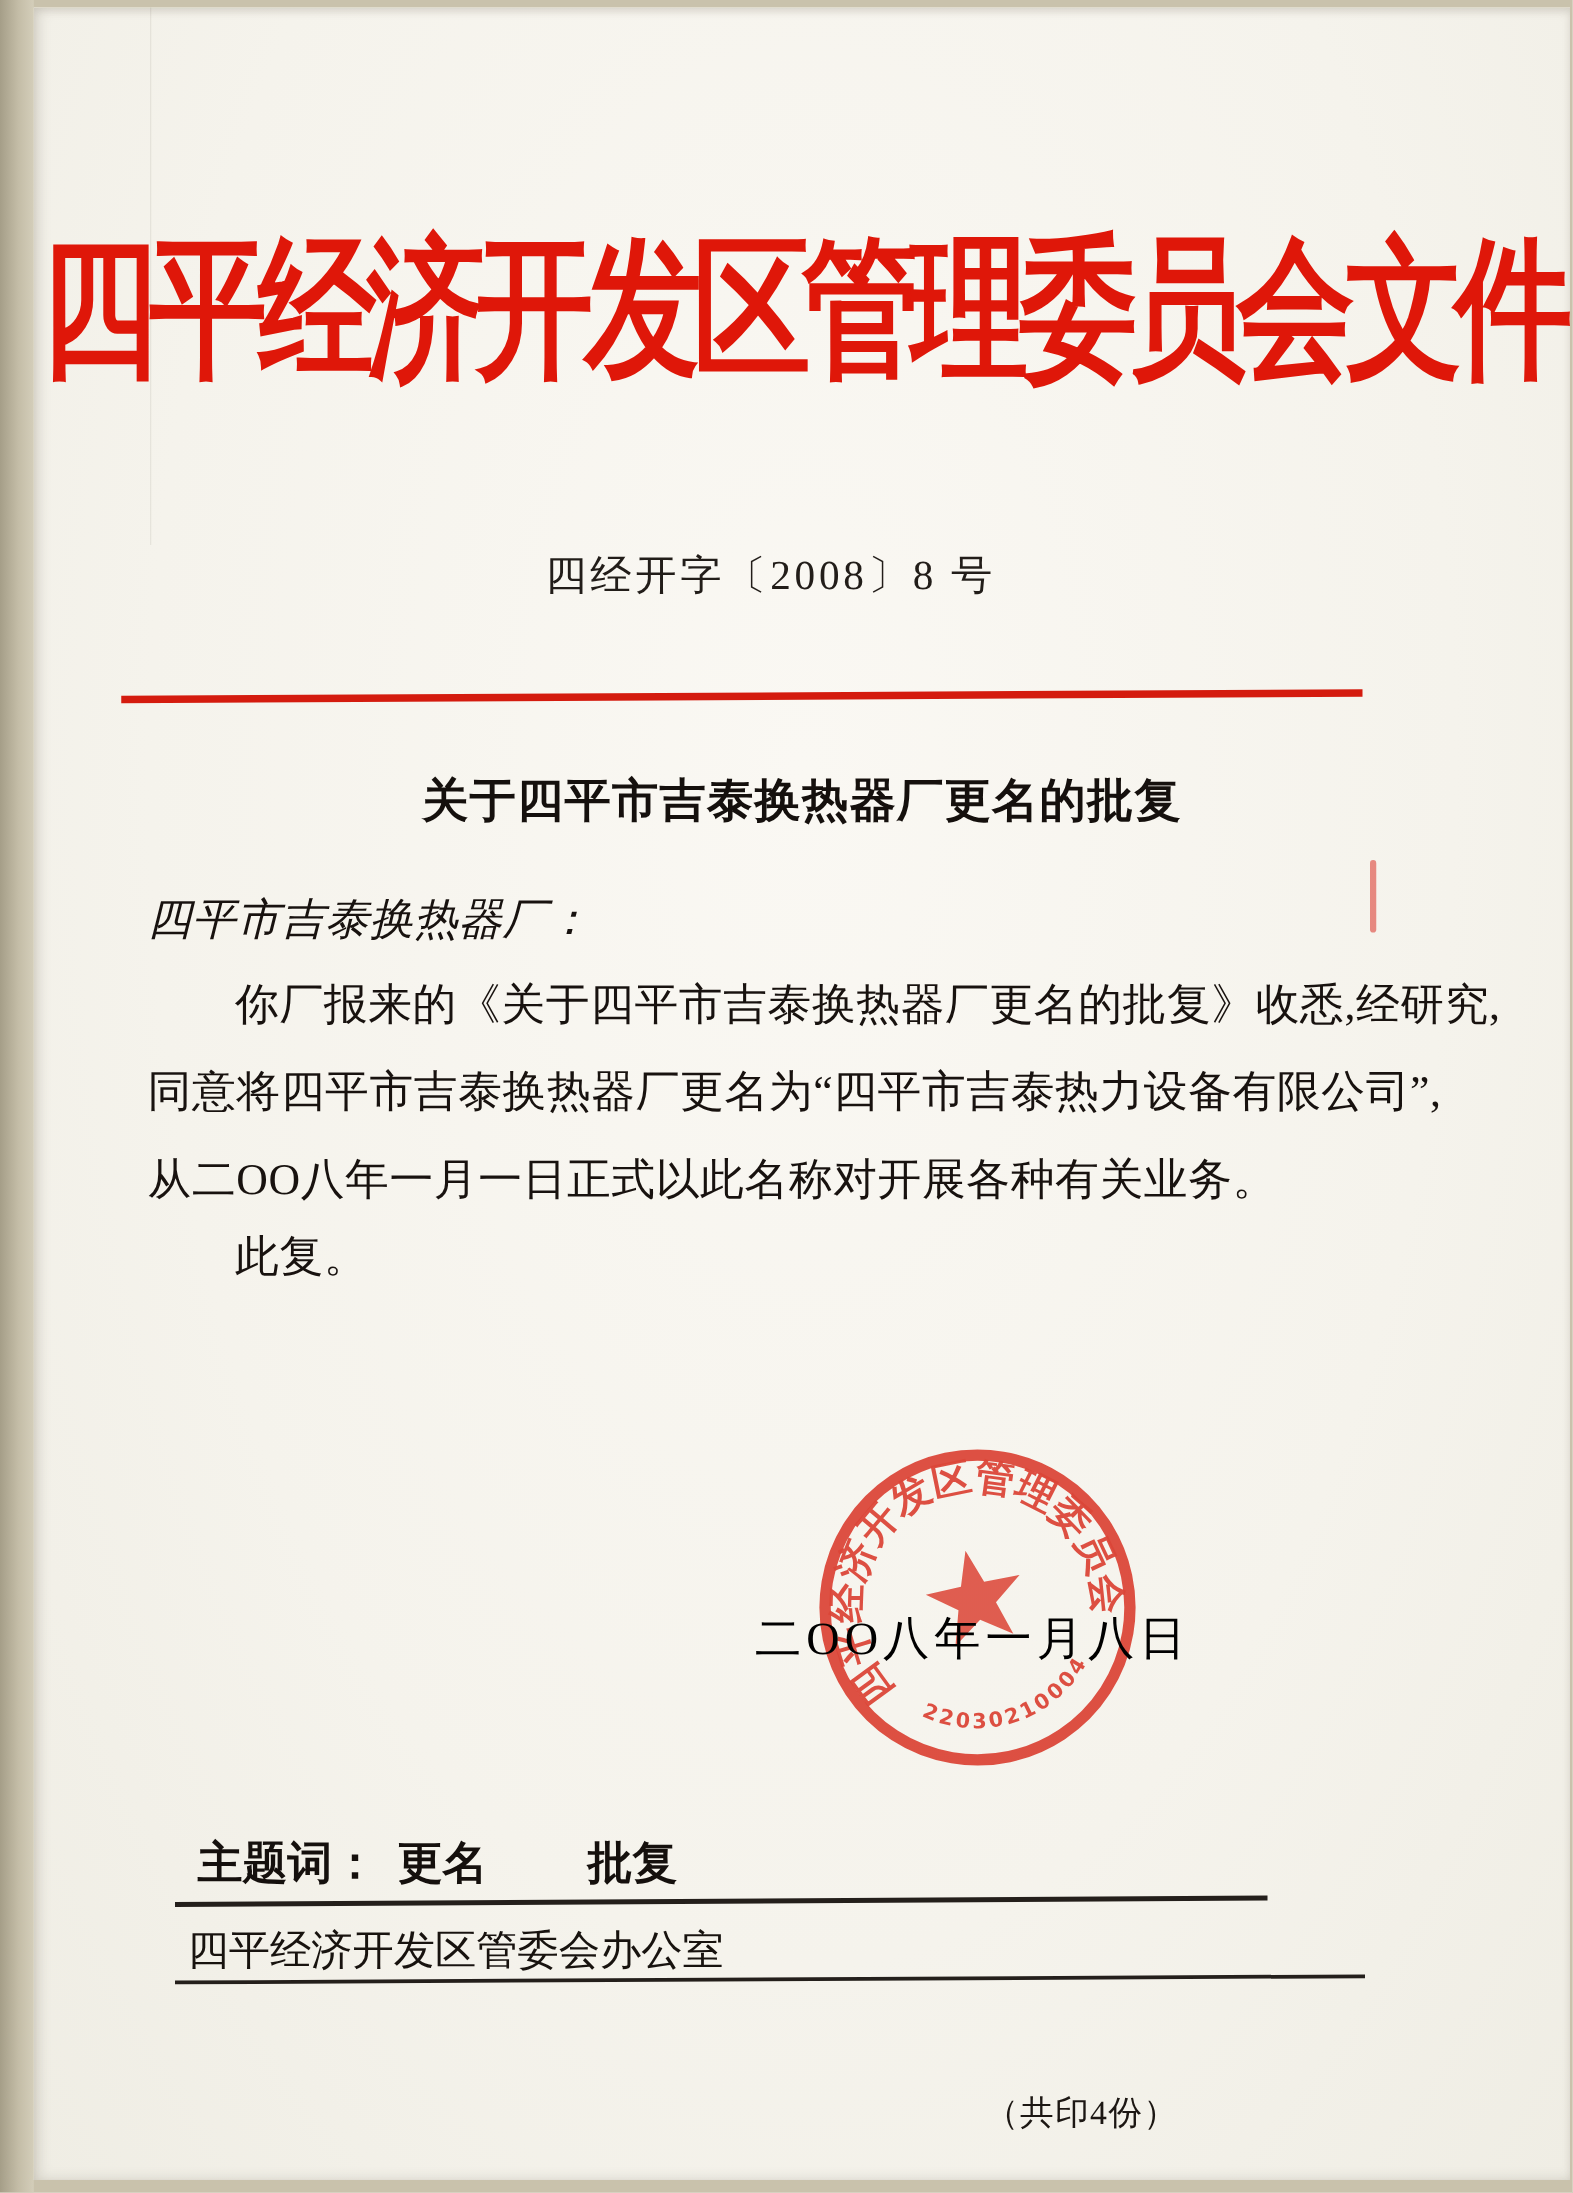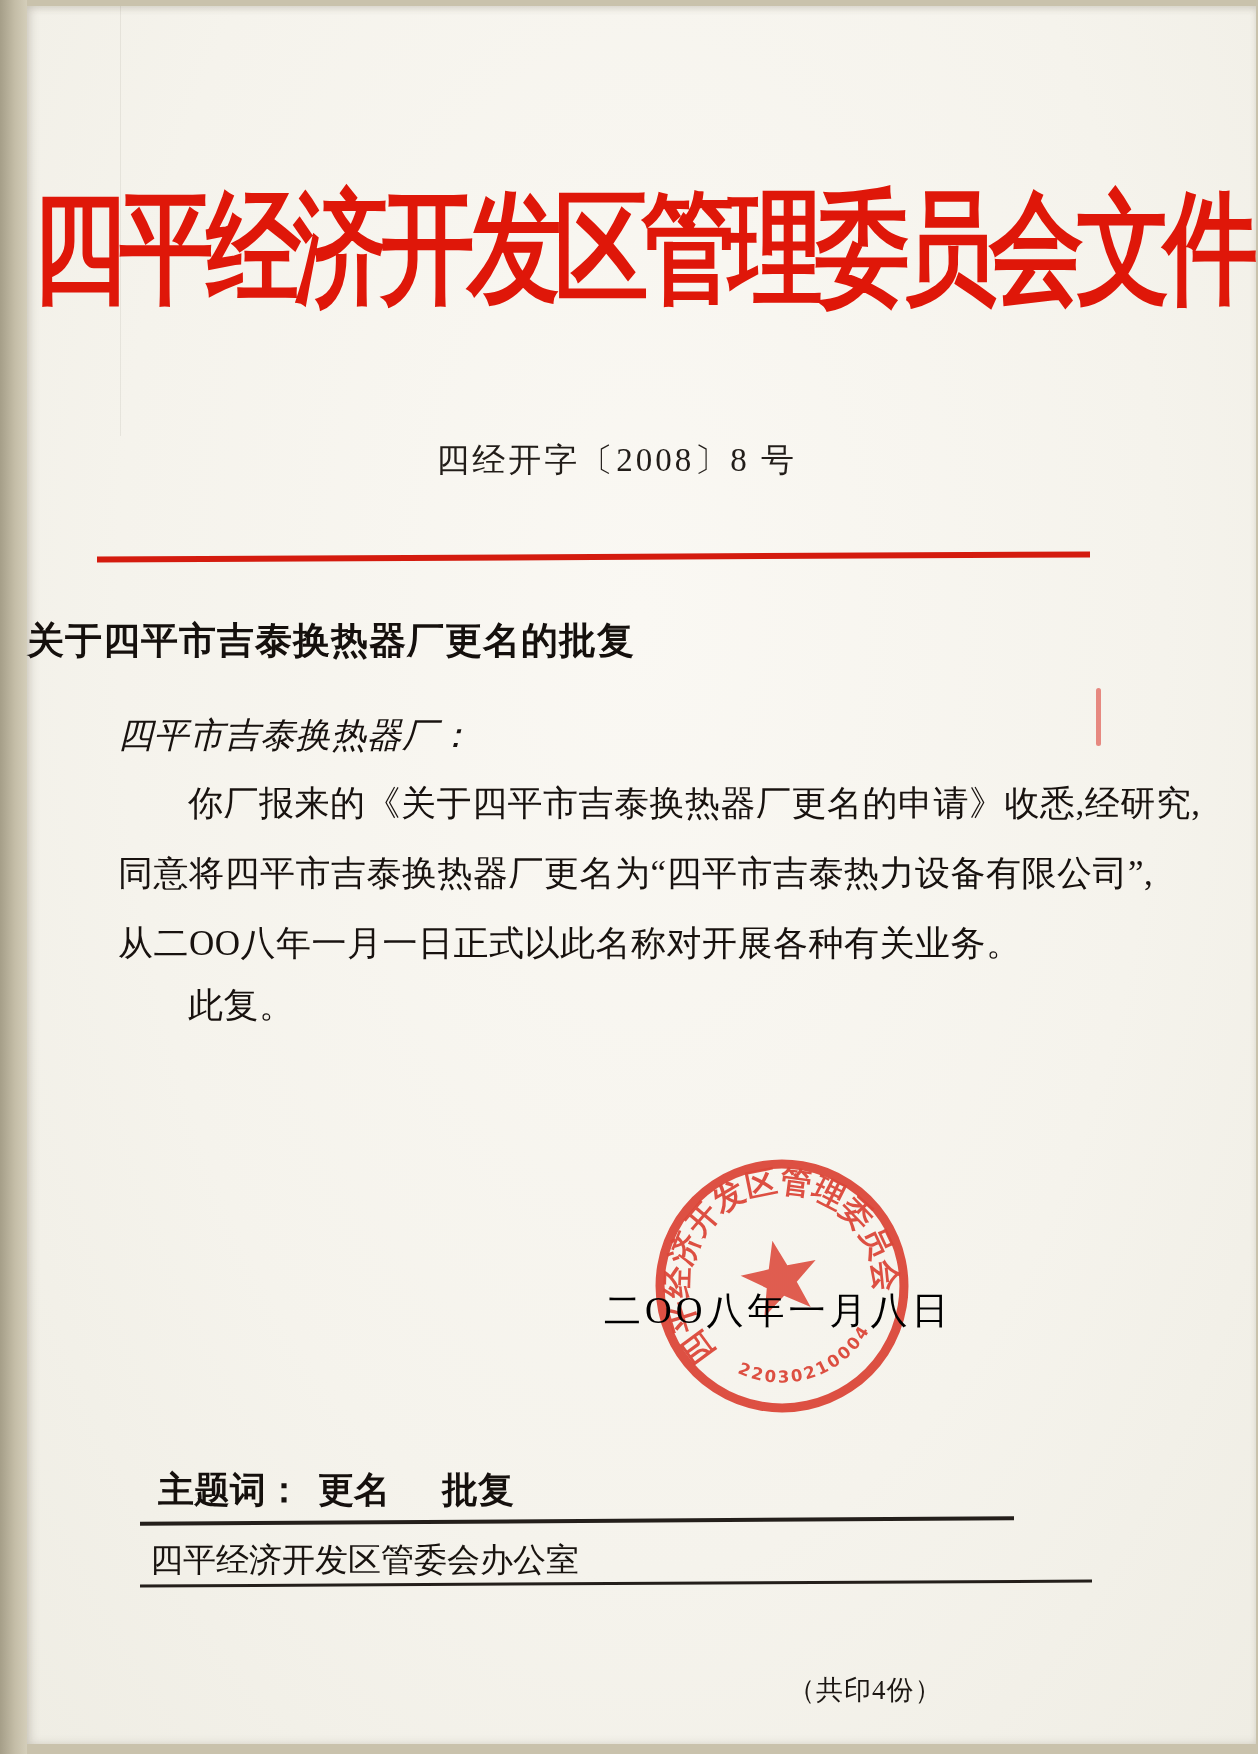--- a/index.html
+++ b/index.html
@@ -39,20 +39,21 @@
   .doc-number{
     position:absolute;left:27px;top:438px;width:1179px;
     text-align:center;font-size:33px;color:#221d19;letter-spacing:3px;
   }
   .red-rule{
     position:absolute;left:97px;top:554px;width:993px;height:6px;
     background:#d41b0e;transform:rotate(-0.3deg);
   }
   .subject-title{
     position:absolute;left:27px;top:616px;width:1229px;
+    text-align:center;
     font-family:"DejaVu Sans","Liberation Sans",sans-serif;
     font-weight:bold;font-size:37px;color:#15100d;letter-spacing:1px;
   }
   .body-line{
     position:absolute;left:118px;width:990px;
     font-size:35px;color:#18120f;letter-spacing:0.5px;white-space:nowrap;
   }
   .salutation{top:712px;font-style:italic;}
   .para-line-0{top:780px;padding-left:70px;}
   .para-line-1{top:850px;}
@@ -67,21 +68,21 @@
     position:absolute;left:651px;top:1155px;width:262px;height:262px;
     z-index:2;mix-blend-mode:multiply;opacity:0.93;
     transform:rotate(-12deg);
   }
   .footer-subject{
     position:absolute;left:158px;top:1466px;
     font-family:"DejaVu Sans","Liberation Sans",sans-serif;
     font-weight:bold;font-size:36px;color:#15100d;white-space:nowrap;
   }
   .footer-subject .term1{margin-left:16px;margin-top:38px;}
-  .footer-subject .term2{margin-left:52px;}
+  .footer-subject .term2{margin-left:80px;}
   .black-rule-1{
     position:absolute;left:140px;top:1519px;width:874px;height:4px;
     background:#241f1b;transform:rotate(-0.35deg);
   }
   .footer-office-row{
     position:absolute;left:150px;top:1538px;width:886px;
     display:flex;justify-content:space-between;align-items:flex-end;
     font-size:33px;color:#18130f;white-space:nowrap;
   }
   .black-rule-2{
@@ -106,21 +107,21 @@
 
 <div class="header-title">四平经济开发区管理委员会文件</div>
 
 <div class="doc-number">四经开字〔2008〕8 号</div>
 
 <div class="red-rule"></div>
 
 <div class="subject-title">关于四平市吉泰换热器厂更名的批复</div>
 
 <div class="body-line salutation">四平市吉泰换热器厂：</div>
-<div class="body-line para-line-0">你厂报来的《关于四平市吉泰换热器厂更名的申请》收悉,经研究,</div>
+<div class="body-line para-line-0">你厂报来的《关于四平市吉泰换热器厂更名的批复》收悉,经研究,</div>
 <div class="body-line para-line-1">同意将四平市吉泰换热器厂更名为“四平市吉泰热力设备有限公司”,</div>
 <div class="body-line para-line-2">从二OO八年一月一日正式以此名称对开展各种有关业务。</div>
 <div class="body-line closing">此复。</div>
 
 <div class="date-line">二OO八年一月八日</div>
 
 <svg class="stamp" viewBox="0 0 260 260" xmlns="http://www.w3.org/2000/svg">
   <defs>
     <path id="ringPath" d="M 53.8 183.4 A 93 93 0 1 1 206.2 183.4" fill="none"></path>
     <path id="numPath" d="M 55.5 192.5 A 100 100 0 0 0 204.5 192.5" fill="none"></path>

